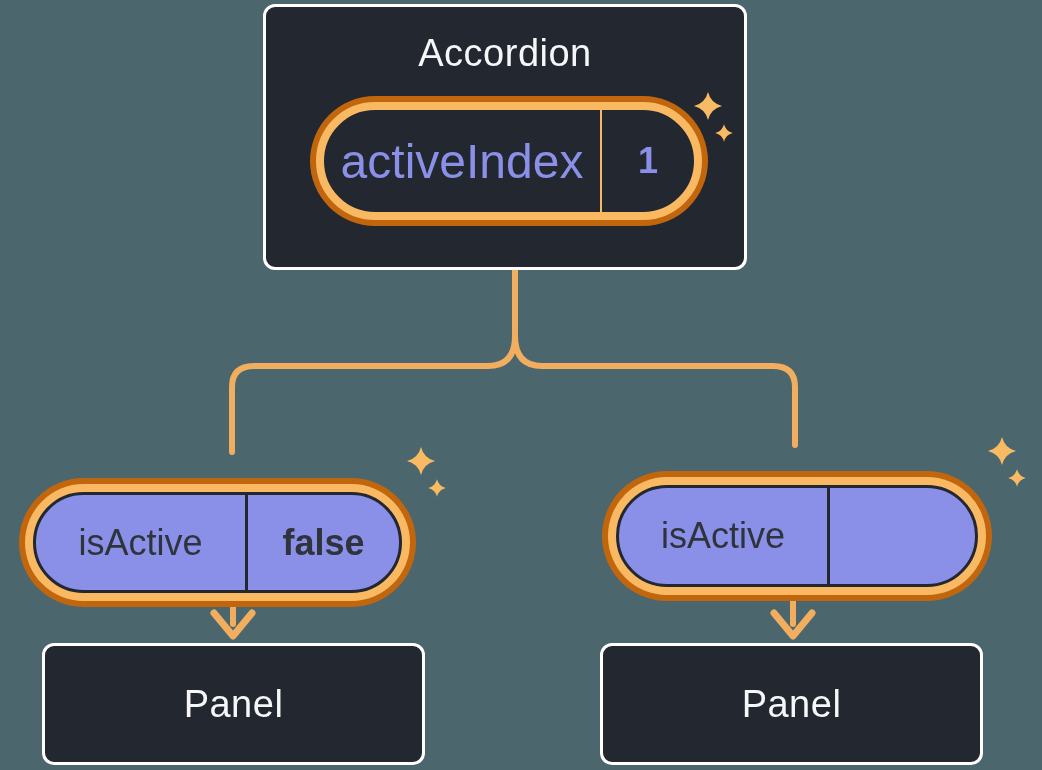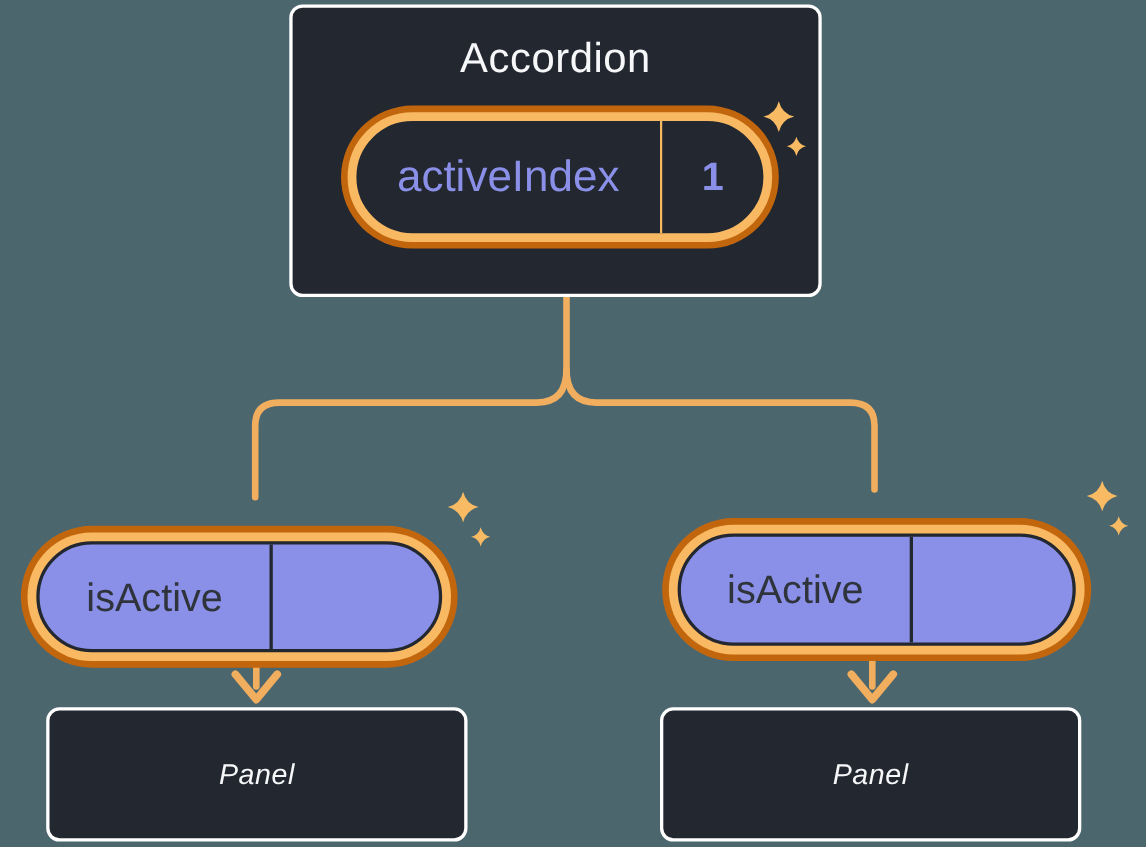--- a/index.html
+++ b/index.html
@@ -52,23 +52,22 @@
     line-height: 1;
     letter-spacing: 0.5px;
   }
   .panel-label {
     width: 100%;
     height: 100%;
     display: flex;
     align-items: center;
     justify-content: center;
     color: var(--text-light, #F6F7F9);
-    font-size: 26px;
+    font-size: 38px;
     letter-spacing: 0.5px;
-    font-style: italic;
   }
 
   
   #state-pill {
     position: absolute;
     left: 50px;
     top: 95px;
     width: 386px;
     height: 118px;
     box-sizing: border-box;
@@ -78,21 +77,21 @@
     box-shadow: 0 0 0 6px var(--orange-dark, #C2660E);
     display: flex;
     align-items: stretch;
   }
   #state-pill .cell-name {
     width: 276px;
     display: flex;
     align-items: center;
     justify-content: center;
     color: var(--purple, #8A90E8);
-    font-size: 40px;
+    font-size: 48px;
   }
   #state-pill .pill-divider {
     width: 2px;
     background: var(--orange-light, #F9B963);
   }
   #state-pill .cell-value {
     flex: 1;
     display: flex;
     align-items: center;
     justify-content: center;
@@ -177,20 +176,21 @@
     <div id="state-pill">
       <div class="cell-name">activeIndex</div>
       <div class="pill-divider"></div>
       <div class="cell-value">1</div>
     </div>
   </div>
 
   <div id="prop-pill-left" class="prop-pill">
     <div class="cell-name">isActive</div>
     <div class="pill-divider"></div>
+    <div class="cell-value">false</div>
   </div>
 
   <div id="prop-pill-right" class="prop-pill">
     <div class="cell-name">isActive</div>
     <div class="pill-divider"></div>
   </div>
 
   <div id="panel-left" class="dark-box">
     <div class="panel-label">Panel</div>
   </div>

